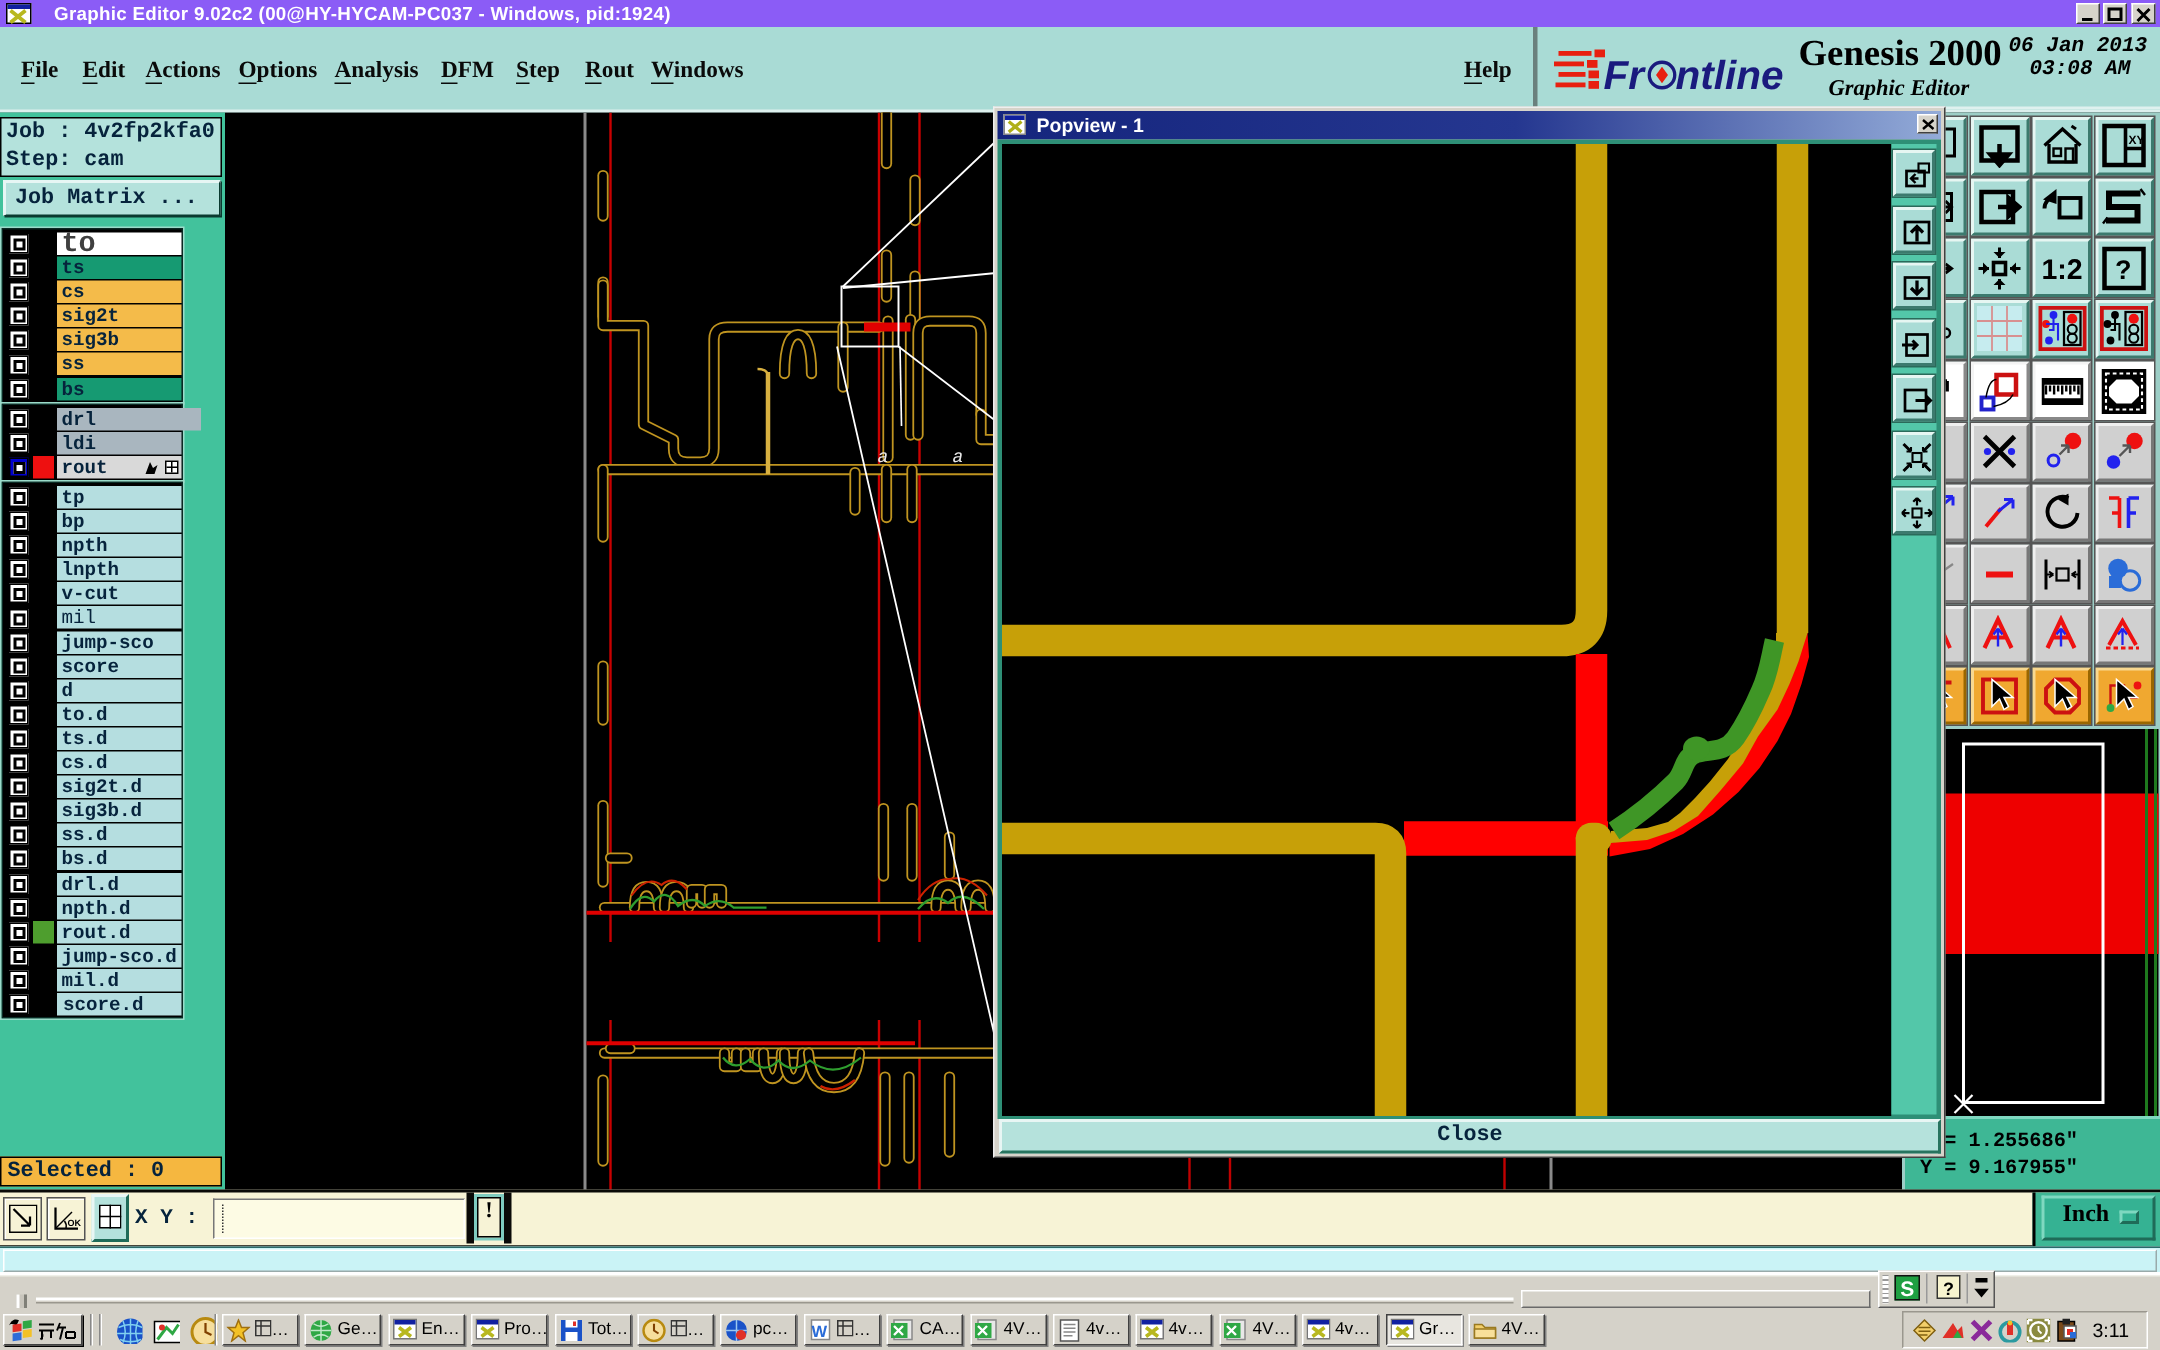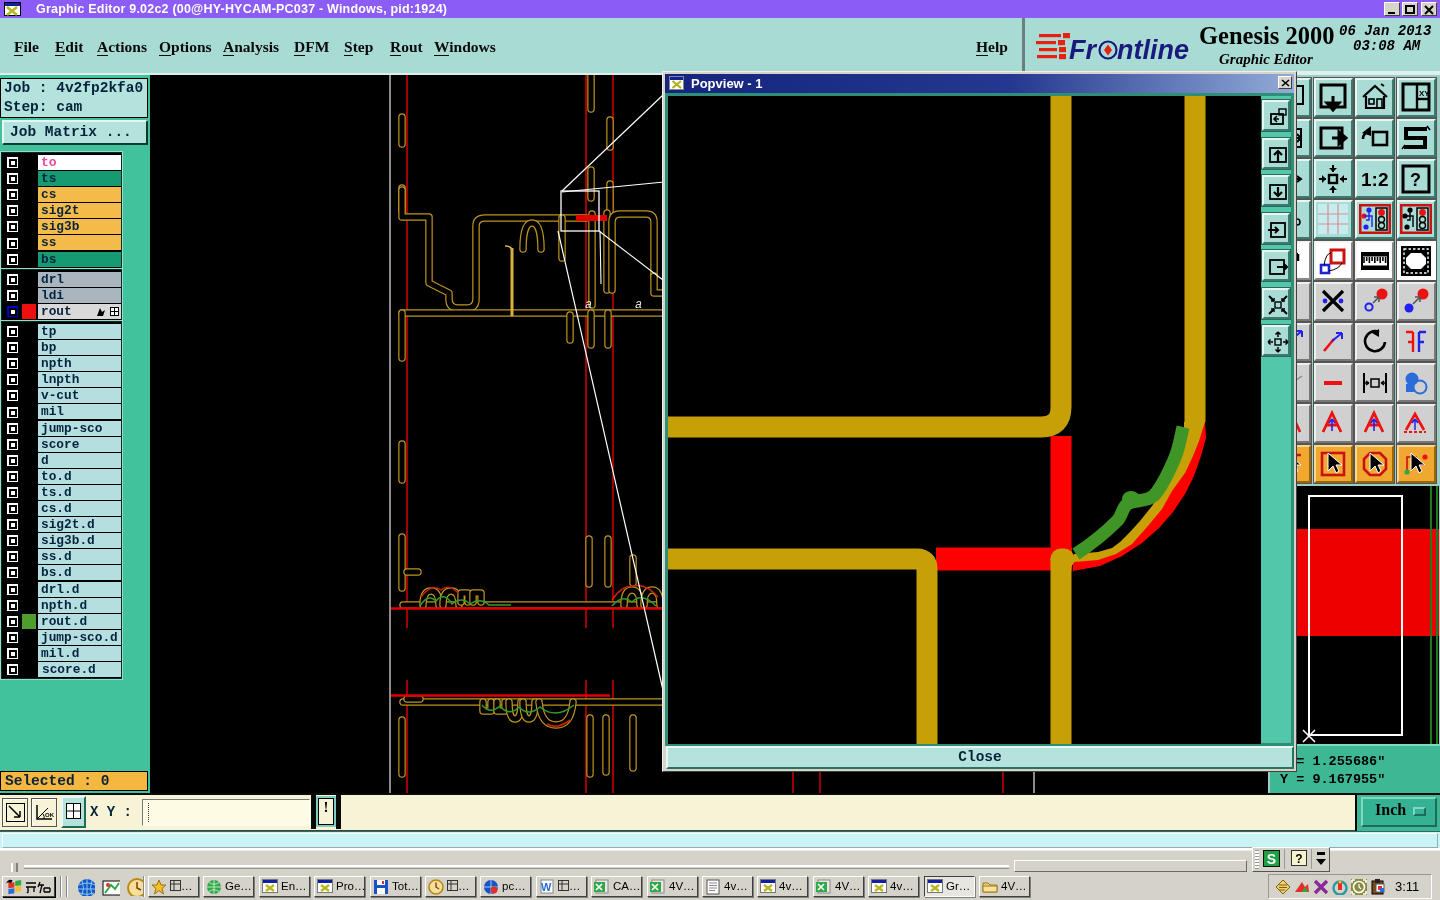--- a/index.html
+++ b/index.html
@@ -190,21 +190,21 @@
 <div class="abs" style="left:0;top:75px;width:150px;height:720px;background:#42c29c;">
 
 <div class="abs mono" style="left:0px;top:3px;width:148px;height:21px;background:#b4e2dc;border:1.5px solid #000;font-size:14.5px;font-weight:bold;color:#06233c;padding:1px 0 0 3px;">Job : 4v2fp2kfa0</div>
 <div class="abs mono" style="left:0px;top:23px;width:148px;height:20px;background:#b4e2dc;border:1.5px solid #000;border-top:none;font-size:14.5px;font-weight:bold;color:#06233c;padding:1px 0 0 3px;">Step: cam</div>
 <div class="abs mono" style="left:2px;top:45px;width:145px;height:24px;background:#b4e2dc;border:1px solid #0a3a30;border-top:2px solid #e6f6f4;border-left:2px solid #e6f6f4;box-shadow:1px 1px 0 #0a3a30;font-size:14.5px;font-weight:bold;color:#06233c;padding:2px 0 0 6px;">Job Matrix ...</div>
 
 <div class="abs" style="left:1px;top:77px;width:121px;height:117px;background:#000;border:1.5px solid #0a2a24;outline:1px solid #9adbc9;">
       <div class="abs" style="left:4px;top:3px;width:13px;height:13px;background:#ffffff;border:1px solid #000;">
         <div class="abs" style="left:1.5px;top:1.5px;width:8px;height:8px;border:2.2px solid #000;background:#fff;"></div>
       </div>
-      <div class="abs mono" style="left:36px;top:2px;width:83px;height:15px;background:#ffffff;font-size:13px;font-weight:bold;color:#ec4899;padding-left:3px;line-height:15px;white-space:nowrap;overflow:hidden;">to</div>
+      <div class="abs mono" style="left:36px;top:2px;width:83px;height:15px;background:#ffffff;font-size:19px;font-weight:bold;color:#404040;padding-left:3px;line-height:15px;white-space:nowrap;overflow:hidden;">to</div>
       <div class="abs" style="left:4px;top:19px;width:13px;height:13px;background:#ffffff;border:1px solid #000;">
         <div class="abs" style="left:1.5px;top:1.5px;width:8px;height:8px;border:2.2px solid #000;background:#fff;"></div>
       </div>
       <div class="abs mono" style="left:36px;top:18px;width:83px;height:15px;background:#169a72;font-size:12.8px;font-weight:bold;color:#06233c;padding-left:3px;line-height:15px;white-space:nowrap;overflow:hidden;">ts</div>
       <div class="abs" style="left:4px;top:35px;width:13px;height:13px;background:#ffffff;border:1px solid #000;">
         <div class="abs" style="left:1.5px;top:1.5px;width:8px;height:8px;border:2.2px solid #000;background:#fff;"></div>
       </div>
       <div class="abs mono" style="left:36px;top:34px;width:83px;height:15px;background:#f4bb4a;font-size:12.8px;font-weight:bold;color:#06233c;padding-left:3px;line-height:15px;white-space:nowrap;overflow:hidden;">cs</div>
       <div class="abs" style="left:4px;top:51px;width:13px;height:13px;background:#ffffff;border:1px solid #000;">
         <div class="abs" style="left:1.5px;top:1.5px;width:8px;height:8px;border:2.2px solid #000;background:#fff;"></div>
@@ -220,21 +220,21 @@
       <div class="abs mono" style="left:36px;top:82px;width:83px;height:15px;background:#f4bb4a;font-size:12.8px;font-weight:bold;color:#06233c;padding-left:3px;line-height:15px;white-space:nowrap;overflow:hidden;">ss</div>
       <div class="abs" style="left:4px;top:100px;width:13px;height:13px;background:#ffffff;border:1px solid #000;">
         <div class="abs" style="left:1.5px;top:1.5px;width:8px;height:8px;border:2.2px solid #000;background:#fff;"></div>
       </div>
       <div class="abs mono" style="left:36px;top:99px;width:83px;height:15px;background:#169a72;font-size:12.8px;font-weight:bold;color:#06233c;padding-left:3px;line-height:15px;white-space:nowrap;overflow:hidden;">bs</div>
     </div>
 <div class="abs" style="left:1px;top:194px;width:121px;height:52px;background:#000;border:1.5px solid #0a2a24;outline:1px solid #9adbc9;">
       <div class="abs" style="left:4px;top:3px;width:13px;height:13px;background:#ffffff;border:1px solid #000;">
         <div class="abs" style="left:1.5px;top:1.5px;width:8px;height:8px;border:2.2px solid #000;background:#fff;"></div>
       </div>
-      <div class="abs mono" style="left:36px;top:2px;width:83px;height:15px;background:#a9b6bf;font-size:12.8px;font-weight:bold;color:#06233c;padding-left:3px;line-height:15px;white-space:nowrap;overflow:hidden;">drl</div>
+      <div class="abs mono" style="left:36px;top:2px;width:96px;height:15px;background:#a9b6bf;font-size:12.8px;font-weight:bold;color:#06233c;padding-left:3px;line-height:15px;white-space:nowrap;overflow:hidden;">drl</div>
       <div class="abs" style="left:4px;top:19px;width:13px;height:13px;background:#ffffff;border:1px solid #000;">
         <div class="abs" style="left:1.5px;top:1.5px;width:8px;height:8px;border:2.2px solid #000;background:#fff;"></div>
       </div>
       <div class="abs mono" style="left:36px;top:18px;width:83px;height:15px;background:#a9b6bf;font-size:12.8px;font-weight:bold;color:#06233c;padding-left:3px;line-height:15px;white-space:nowrap;overflow:hidden;">ldi</div>
       <div class="abs" style="left:4px;top:35px;width:13px;height:13px;background:#0000cc;border:1px solid #000;">
         <div class="abs" style="left:1.5px;top:1.5px;width:8px;height:8px;border:2.2px solid #000;background:#fff;"></div>
       </div>
       <div class="abs" style="left:20px;top:34px;width:14px;height:15px;background:#ee1010;"></div>
       <div class="abs mono" style="left:36px;top:34px;width:83px;height:15px;background:#d9d9d9;font-size:12.8px;font-weight:bold;color:#06233c;padding-left:3px;line-height:15px;white-space:nowrap;overflow:hidden;">rout<svg class="abs" style="right:14px;top:2px" width="12" height="12">
           <path d="M2,10 L5,2 L7,6 L10,4 L8,10 Z" fill="#000"></path>
@@ -260,21 +260,21 @@
         <div class="abs" style="left:1.5px;top:1.5px;width:8px;height:8px;border:2.2px solid #000;background:#fff;"></div>
       </div>
       <div class="abs mono" style="left:36px;top:50px;width:83px;height:15px;background:#b5dee0;font-size:12.8px;font-weight:bold;color:#06233c;padding-left:3px;line-height:15px;white-space:nowrap;overflow:hidden;">lnpth</div>
       <div class="abs" style="left:4px;top:67px;width:13px;height:13px;background:#ffffff;border:1px solid #000;">
         <div class="abs" style="left:1.5px;top:1.5px;width:8px;height:8px;border:2.2px solid #000;background:#fff;"></div>
       </div>
       <div class="abs mono" style="left:36px;top:66px;width:83px;height:15px;background:#b5dee0;font-size:12.8px;font-weight:bold;color:#06233c;padding-left:3px;line-height:15px;white-space:nowrap;overflow:hidden;">v-cut</div>
       <div class="abs" style="left:4px;top:84px;width:13px;height:13px;background:#ffffff;border:1px solid #000;">
         <div class="abs" style="left:1.5px;top:1.5px;width:8px;height:8px;border:2.2px solid #000;background:#fff;"></div>
       </div>
-      <div class="abs mono" style="left:36px;top:82px;width:83px;height:15px;background:#b5dee0;font-size:12.8px;font-weight:bold;color:#06233c;padding-left:3px;line-height:15px;white-space:nowrap;overflow:hidden;">mil</div>
+      <div class="abs mono" style="left:36px;top:82px;width:83px;height:15px;background:#b5dee0;font-size:12.8px;font-weight:normal;color:#06233c;padding-left:3px;line-height:15px;white-space:nowrap;overflow:hidden;">mil</div>
       <div class="abs" style="left:4px;top:100px;width:13px;height:13px;background:#ffffff;border:1px solid #000;">
         <div class="abs" style="left:1.5px;top:1.5px;width:8px;height:8px;border:2.2px solid #000;background:#fff;"></div>
       </div>
       <div class="abs mono" style="left:36px;top:99px;width:83px;height:15px;background:#b5dee0;font-size:12.8px;font-weight:bold;color:#06233c;padding-left:3px;line-height:15px;white-space:nowrap;overflow:hidden;">jump-sco</div>
       <div class="abs" style="left:4px;top:116px;width:13px;height:13px;background:#ffffff;border:1px solid #000;">
         <div class="abs" style="left:1.5px;top:1.5px;width:8px;height:8px;border:2.2px solid #000;background:#fff;"></div>
       </div>
       <div class="abs mono" style="left:36px;top:115px;width:83px;height:15px;background:#b5dee0;font-size:12.8px;font-weight:bold;color:#06233c;padding-left:3px;line-height:15px;white-space:nowrap;overflow:hidden;">score</div>
       <div class="abs" style="left:4px;top:132px;width:13px;height:13px;background:#ffffff;border:1px solid #000;">
         <div class="abs" style="left:1.5px;top:1.5px;width:8px;height:8px;border:2.2px solid #000;background:#fff;"></div>

